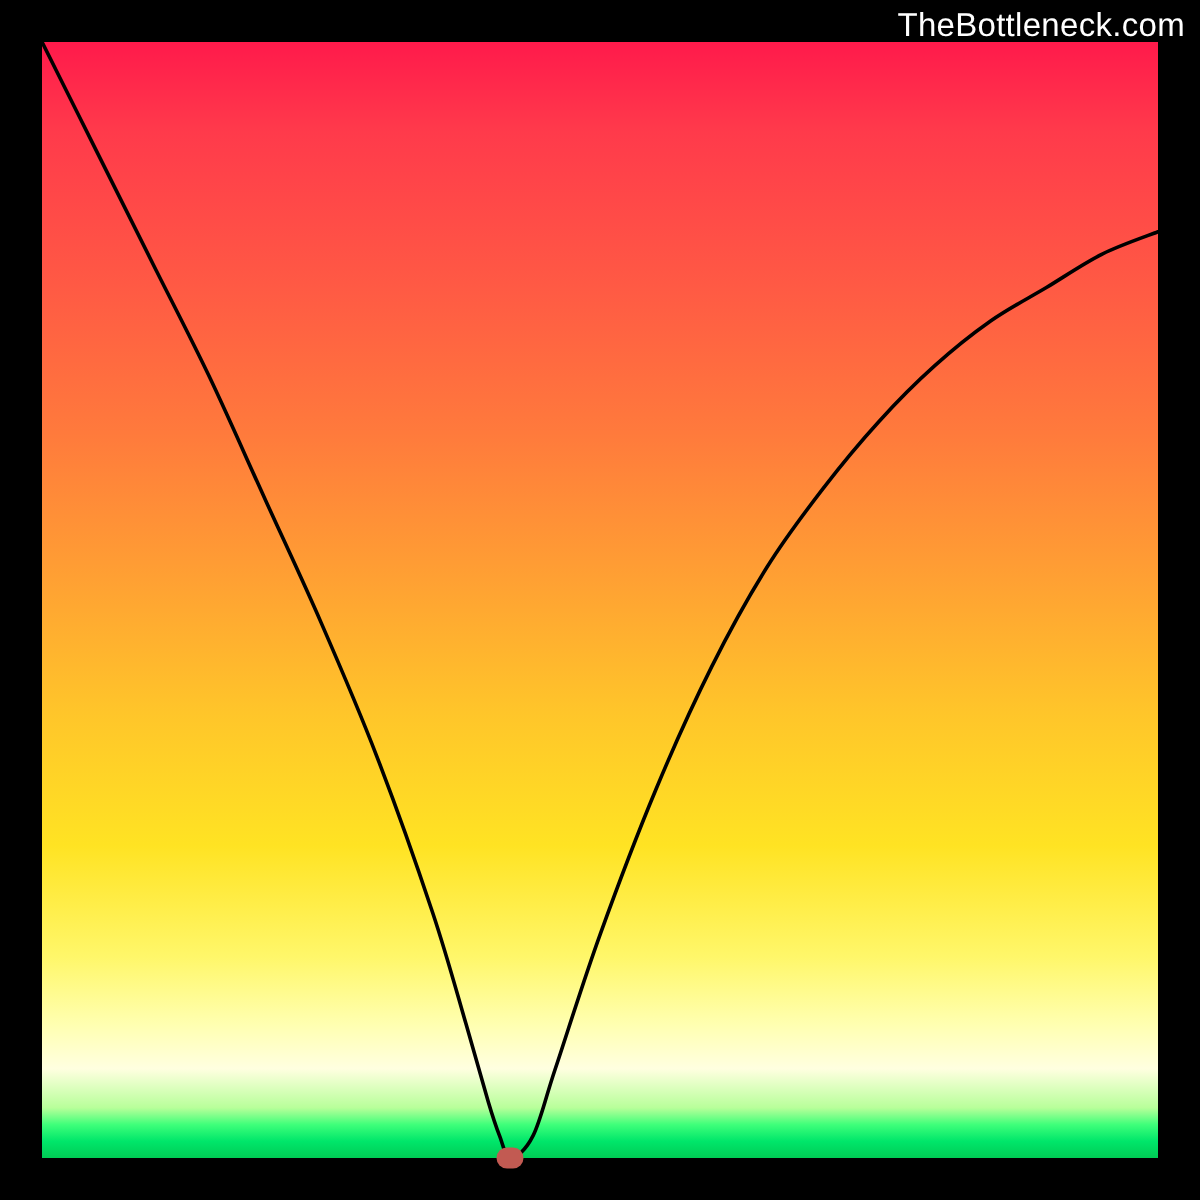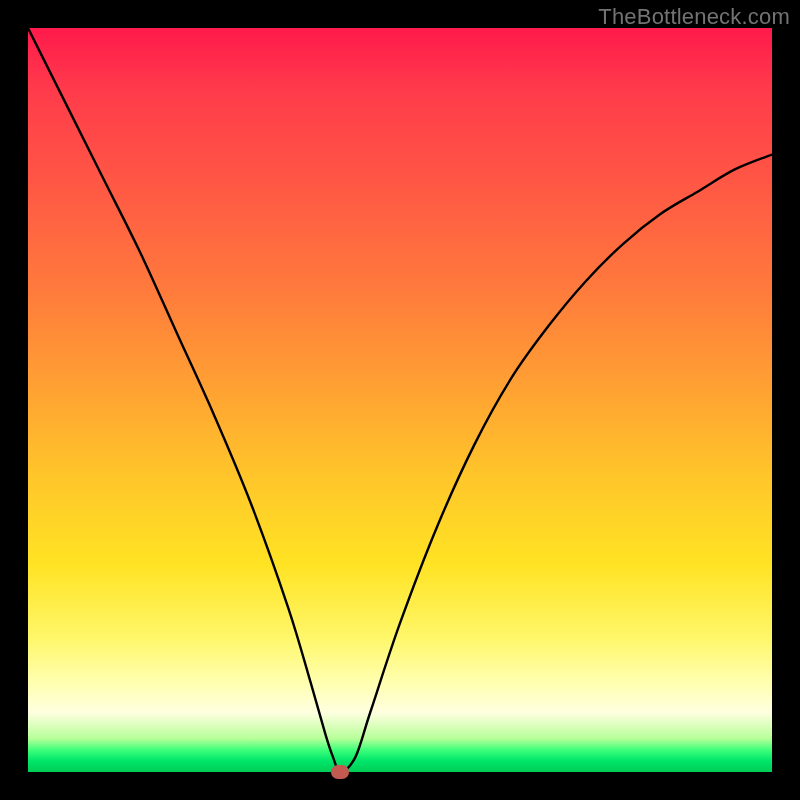--- a/index.html
+++ b/index.html
@@ -52,21 +52,21 @@
     width: 18px;
     height: 14px;
     background: #c25a52;
     border-radius: 7px;
     transform: translate(-50%, -50%);
   }
   .watermark {
     position: absolute;
     top: 4px;
     right: 10px;
-    color: #737373;
+    color: #ffffff;
     font-size: 22px;
     letter-spacing: 0.2px;
     font-weight: 500;
   }
 </style>
 </head>
 <body>
 
 <div class="frame">
   <div class="watermark">TheBottleneck.com</div>

